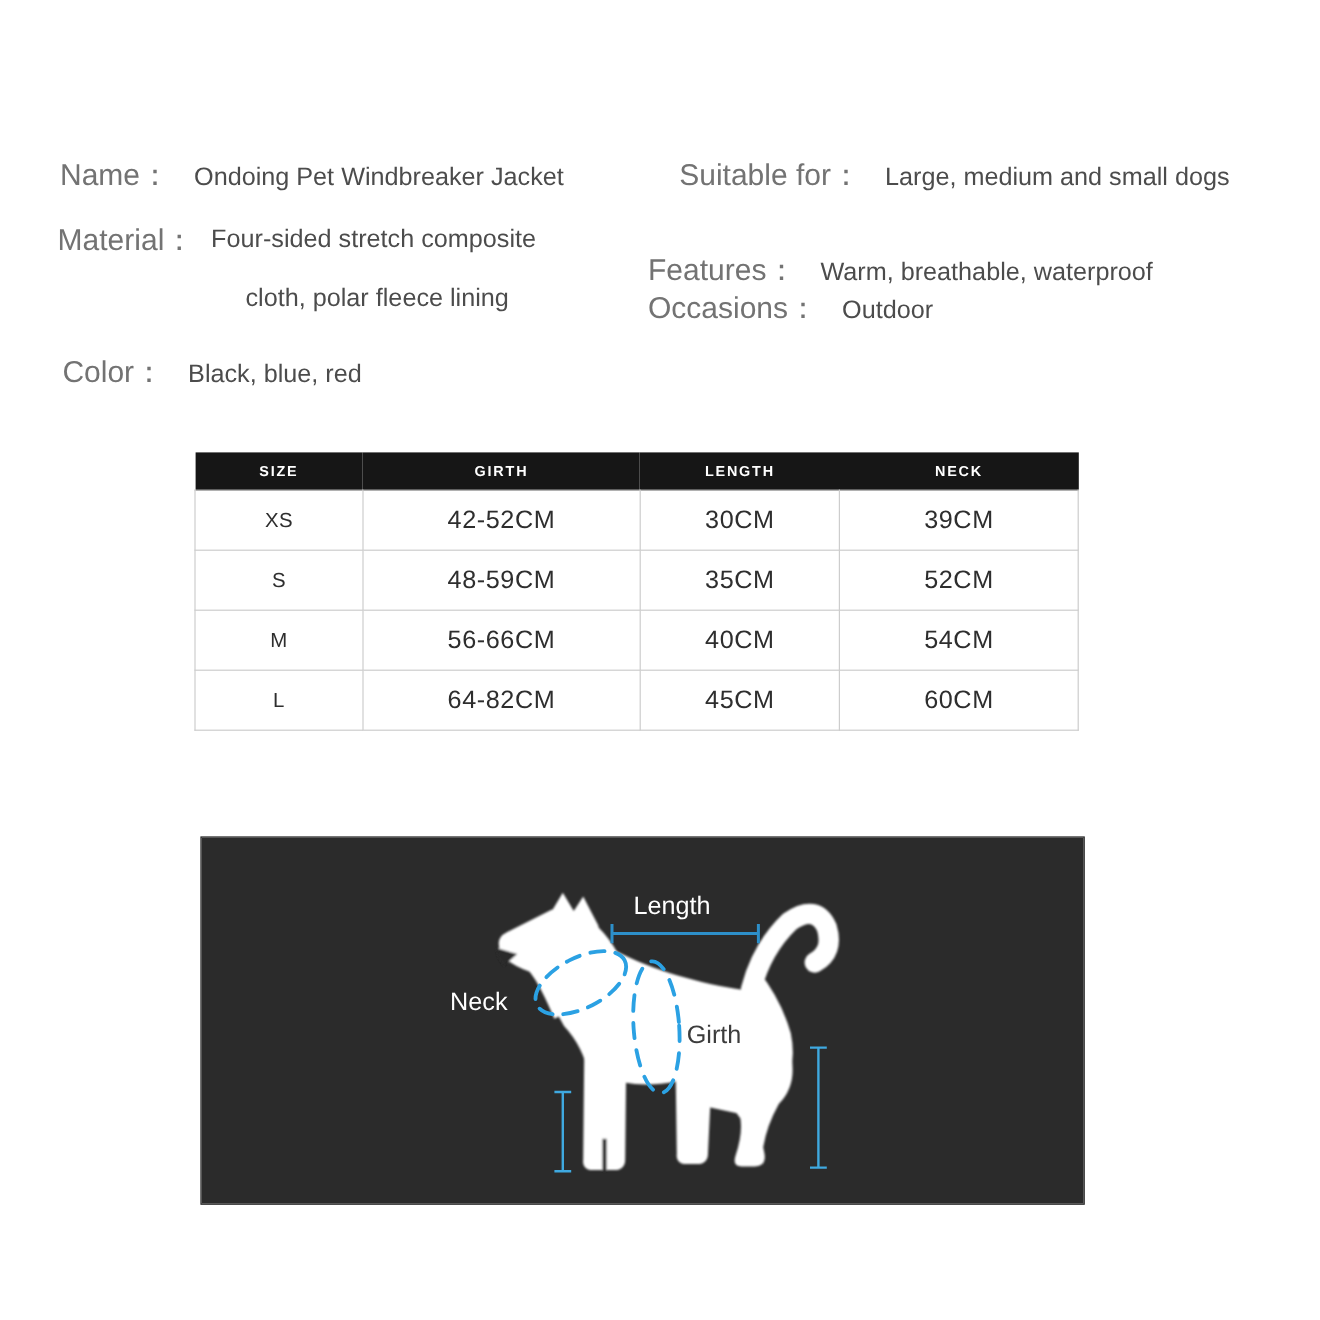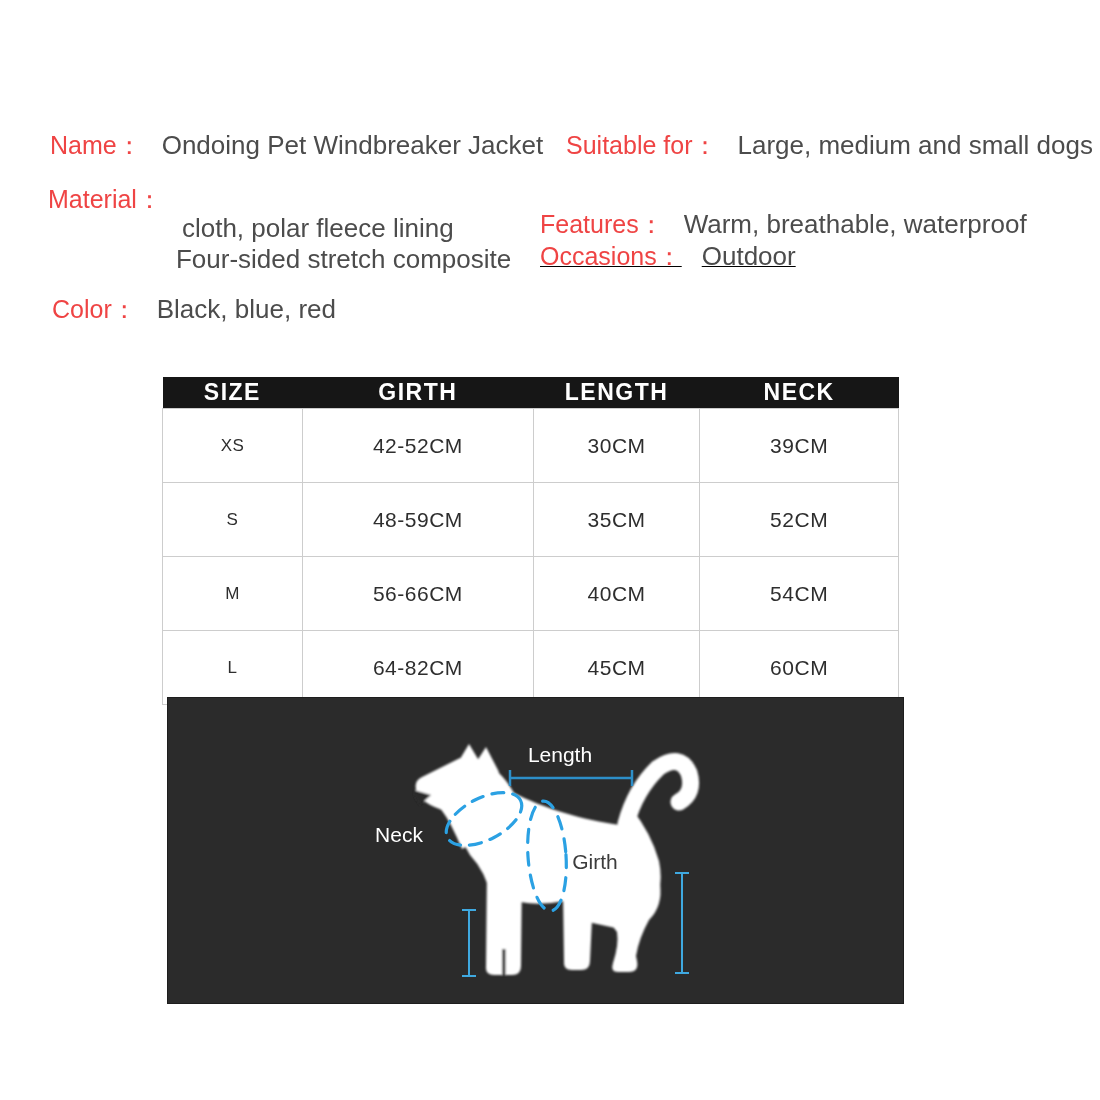--- a/index.html
+++ b/index.html
@@ -2,43 +2,43 @@
 <html><head>
 <meta charset="utf-8">
 <style>
   html,body{margin:0;padding:0;}
   body{
     width:1100px;height:1100px;background:#ffffff;position:relative;
     font-family:"Liberation Sans", sans-serif;overflow:hidden;
   }
   
   .info-row{position:absolute;white-space:nowrap;}
-  .info-label{font-size:25px;color:#ef4444;}
-  .info-value{font-size:26px;color:#4c4c4c;margin-left:20px;}
+  .info-label{font-size:25px;color:#737373;}
+  .info-value{font-size:21px;color:#4c4c4c;margin-left:20px;text-align:center;}
   .row-name{left:50px;top:129px;}
   .row-material{left:48px;top:183px;}
   .row-color{left:52px;top:293px;}
   .row-suitable{left:566px;top:129px;}
   .row-features{left:540px;top:180px;margin-top:28px;}
-  .row-occasions{left:540px;top:240px;text-decoration:underline;}
+  .row-occasions{left:540px;top:240px;}
   .row-material .info-value{display:inline-block;vertical-align:top;padding-top:5px;margin-left:14px;}
   .mat-line{display:block;}
   .mat-line2{margin-top:25px;padding-left:6px;}
   
   .size-table{
     position:absolute;left:162px;top:377px;width:737px;
     border-collapse:collapse;table-layout:fixed;
   }
   .size-table th{
-    background:#161616;color:#ffffff;font-size:23px;font-weight:bold;
+    background:#161616;color:#ffffff;font-size:12px;font-weight:bold;
     letter-spacing:1.5px;height:31px;border:none;text-align:center;padding:0;
   }
   .size-table td{
     border:1px solid #cdcdcd;text-align:center;height:41px;
-    font-size:21px;color:#2e2e2e;letter-spacing:0.5px;padding:16px;
+    font-size:21px;color:#2e2e2e;letter-spacing:0.5px;padding:4px;
   }
   .size-table td.size-col{font-size:17px;letter-spacing:0.3px;}
   
   .diagram-panel{
     position:absolute;left:168px;top:698px;width:735px;height:305px;
     background:#2b2b2b;outline:1px solid #1d1d1d;
   }
   .diagram-panel svg{display:block;width:100%;height:100%;}
   .measure-label{font-size:21px;fill:#ffffff;font-family:"Liberation Sans", sans-serif;}
   .girth-label{fill:#3c3c3c;}
@@ -46,21 +46,21 @@
 </head>
 <body>
 
 <div>
 
   <div class="info-row row-name">
     <span class="info-label">Name：</span><span class="info-value">Ondoing Pet Windbreaker Jacket</span>
   </div>
 
   <div class="info-row row-material">
-    <span class="info-label">Material：</span><span class="info-value"><span class="mat-line mat-line2">cloth, polar fleece lining</span><span class="mat-line">Four-sided stretch composite</span></span>
+    <span class="info-label">Material：</span><span class="info-value"><span class="mat-line">Four-sided stretch composite</span><span class="mat-line mat-line2">cloth, polar fleece lining</span></span>
   </div>
 
   <div class="info-row row-color">
     <span class="info-label">Color：</span><span class="info-value">Black, blue, red</span>
   </div>
 
   <div class="info-row row-suitable">
     <span class="info-label">Suitable for：</span><span class="info-value">Large, medium and small dogs</span>
   </div>
 

